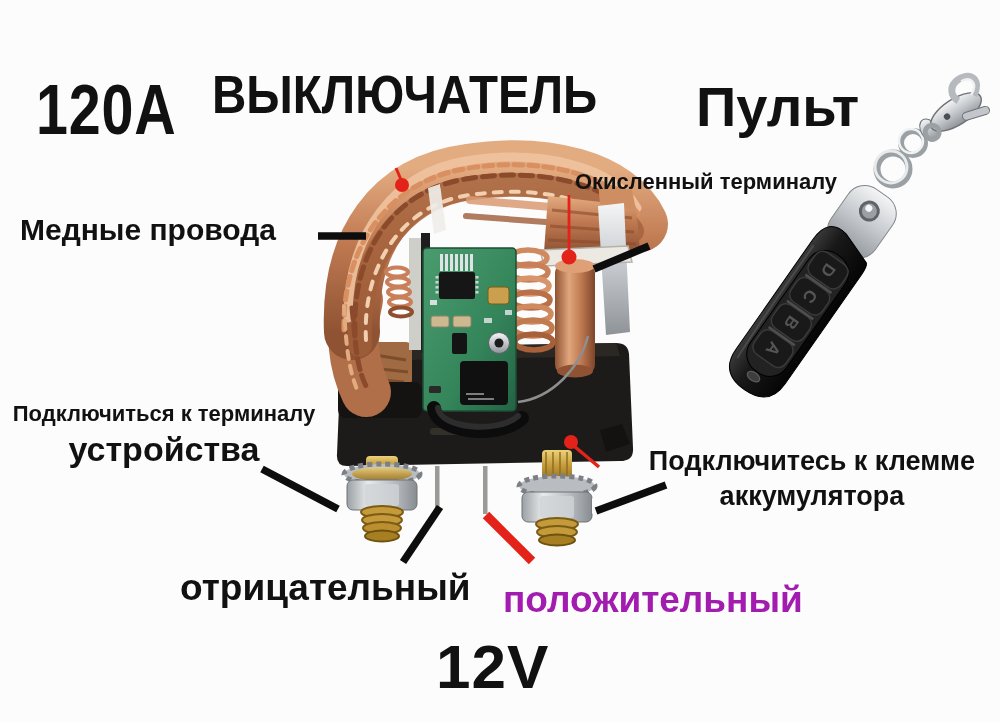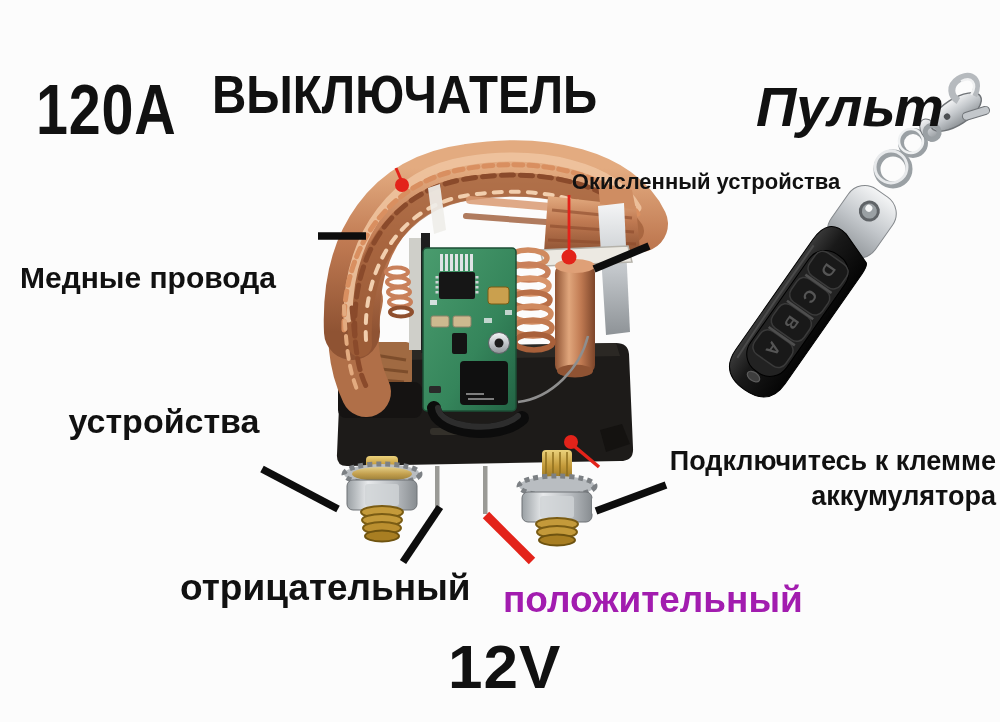--- a/index.html
+++ b/index.html
@@ -5,30 +5,30 @@
   html,body{margin:0;padding:0;background:#e8e8e8;}
   #stage{
     position:relative;width:1000px;height:722px;background:#fcfcfc;
     overflow:hidden;font-family:"Liberation Sans","DejaVu Sans",sans-serif;
     color:#111;
   }
   .lbl{position:absolute;font-weight:bold;white-space:nowrap;line-height:1.05;}
   .center{text-align:center;white-space:normal;}
   #t-120a{left:36px;top:74px;font-size:70px;transform:scaleX(.82);transform-origin:left top;letter-spacing:1px;}
   #t-switch{left:212px;top:66px;font-size:54px;transform:scaleX(.88);transform-origin:left top;letter-spacing:0px;}
-  #t-remote{left:756px;top:78px;font-size:56px;font-style:italic;}
-  #t-copper{left:20px;top:214px;font-size:30px;margin-top:48px;}
+  #t-remote{left:696px;top:78px;font-size:56px;}
+  #t-copper{left:20px;top:214px;font-size:30px;}
   #t-oxidized{left:556px;top:166px;width:300px;font-size:22px;line-height:1.45;}
   #t-devterm{left:8px;top:400px;width:312px;line-height:1.25;}
   #t-devterm .l1{font-size:22px;}
   #t-devterm .l2{font-size:34px;}
-  #t-batterm{left:628px;top:444px;width:368px;font-size:27px;line-height:1.3;text-align:right;}
+  #t-batterm{left:628px;top:444px;width:368px;font-size:27px;line-height:1.3;}
   #t-negative{left:180px;top:569px;font-size:37px;}
   #t-positive{left:503px;top:581px;font-size:37px;}
-  #t-12v{left:448px;top:634px;font-size:62px;letter-spacing:1px;}
+  #t-12v{left:436px;top:634px;font-size:62px;letter-spacing:1px;}
   svg{position:absolute;left:0;top:0;}
   svg text{font-family:"Liberation Sans","DejaVu Sans",sans-serif;}
 </style>
 </head>
 <body>
 
 <div id="stage">
 
   <svg width="1000" height="722" viewBox="0 0 1000 722">
     <defs>
@@ -251,24 +251,25 @@
     </g>
   </svg>
 
   <div class="lbl" id="t-120a">120A</div>
   <div class="lbl" id="t-switch">ВЫКЛЮЧАТЕЛЬ</div>
   <div class="lbl" id="t-remote">Пульт</div>
 
   <div class="lbl" id="t-copper">Медные провода</div>
 
   <div class="lbl center" id="t-oxidized">
-    <div>Окисленный устройства</div>
+    <div>Окисленный терминалу</div>
   </div>
 
   <div class="lbl center" id="t-devterm">
+    <div class="l1">Подключиться к терминалу</div>
     <div class="l2">устройства</div>
   </div>
 
   <div class="lbl center" id="t-batterm">
     <div>Подключитесь к клемме</div>
     <div>аккумулятора</div>
   </div>
 
   <div class="lbl" id="t-negative">отрицательный</div>
   <div class="lbl" id="t-positive" style="color: #a21caf;">положительный</div>

